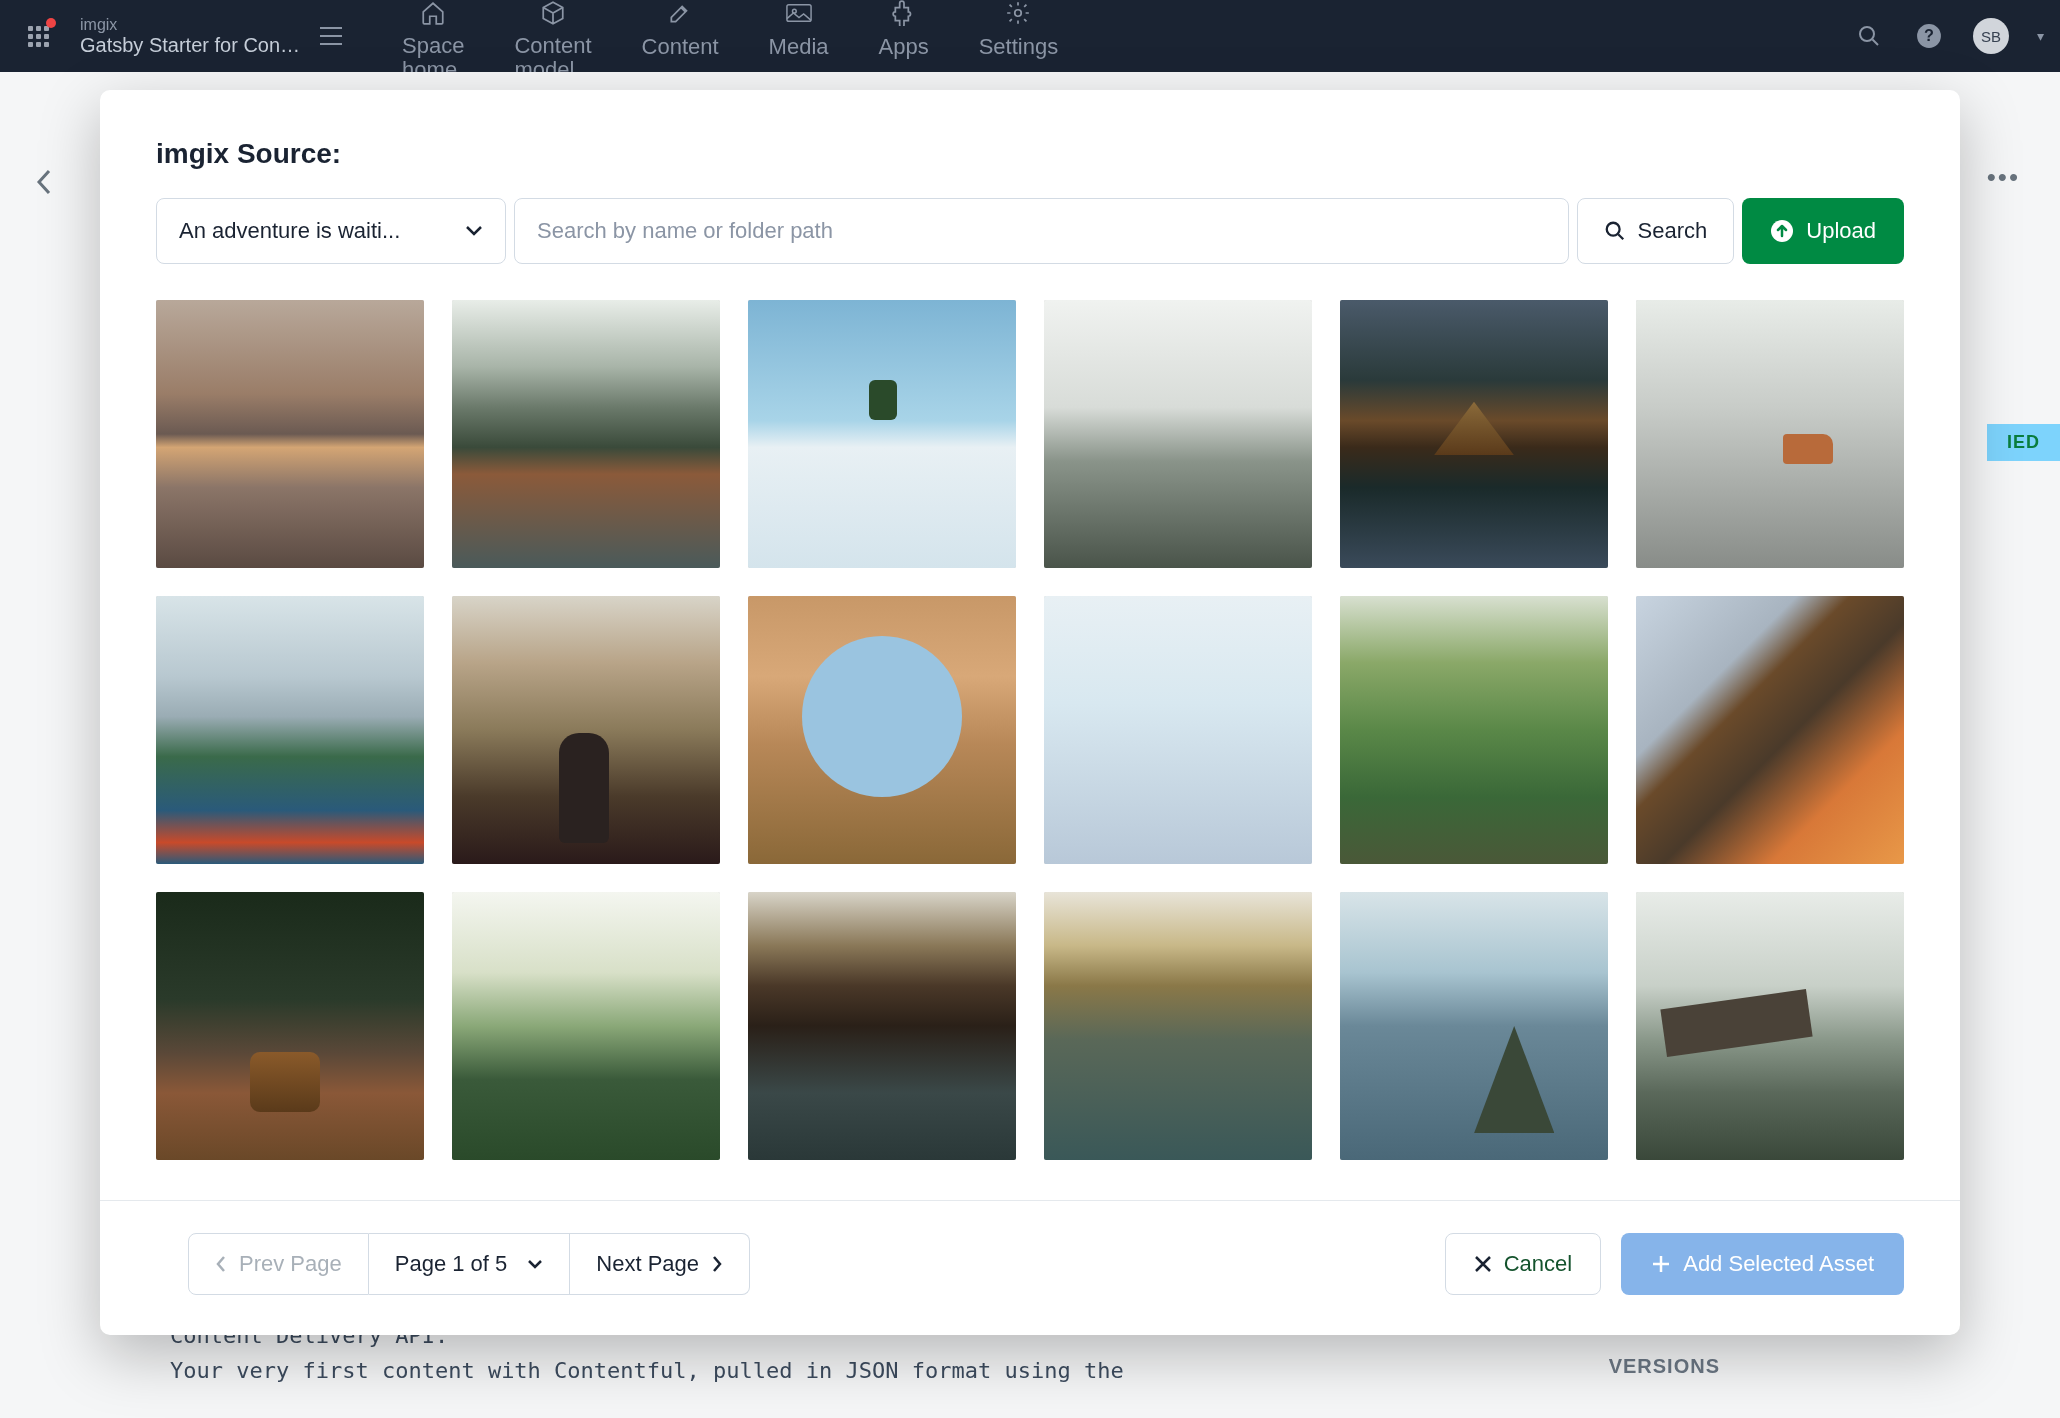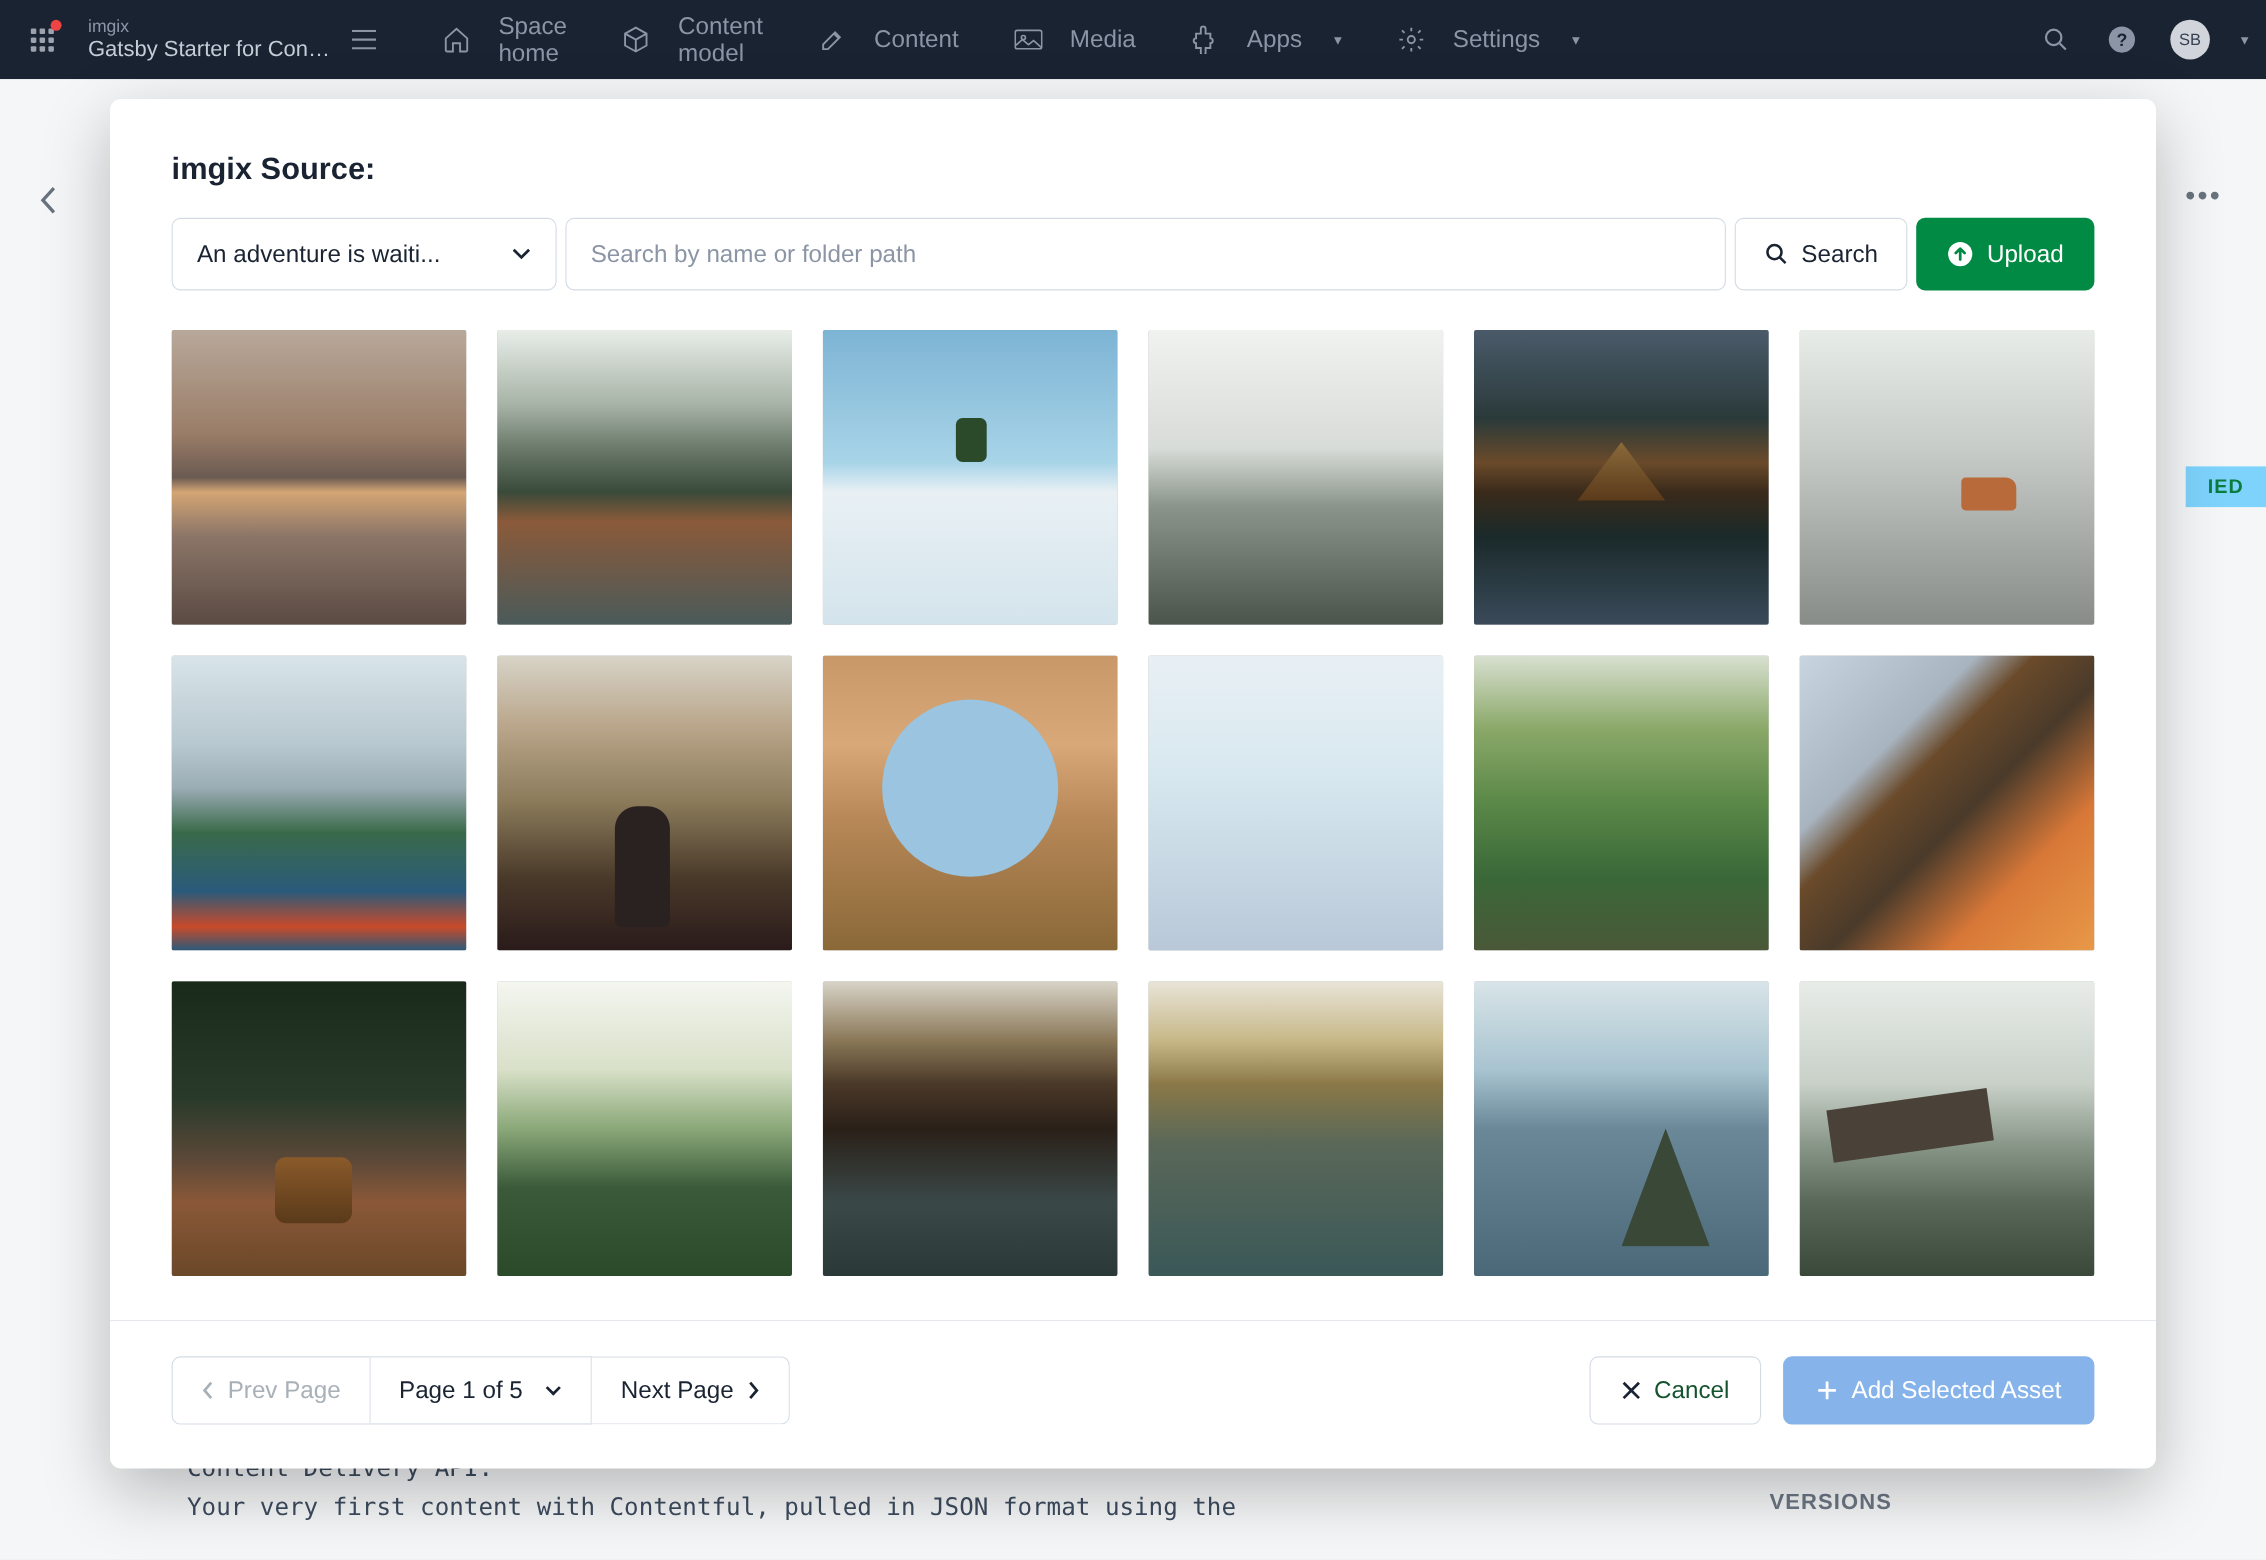--- a/index.html
+++ b/index.html
@@ -31,21 +31,21 @@
 .app-menu .dots {
   display: grid; grid-template-columns: repeat(3, 5px); grid-gap: 3px;
 }
 .app-menu .dots span { width: 5px; height: 5px; background: #9ca3af; border-radius: 1px; }
 .app-menu .notif-dot { position: absolute; top: 4px; right: 4px; width: 10px; height: 10px; background: #ef4444; border-radius: 50%; }
 .topbar .space-info { margin-left: 20px; display: flex; flex-direction: column; justify-content: center; }
 .topbar .space-info .org { font-size: 16px; color: #8b95a5; }
 .topbar .space-info .name { font-size: 20px; color: #c5cdd8; max-width: 260px; white-space: nowrap; overflow: hidden; text-overflow: ellipsis; }
 .topbar .hamburger { margin-left: 20px; color: #8b95a5; }
 .topbar .nav-items { display: flex; margin-left: 40px; gap: 10px; }
-.nav-item { display: flex; align-items: center; gap: 25px; padding: 0 20px; height: 72px; color: #8b95a5; font-size: 22px; }
+.nav-item { display: flex; align-items: center; gap: 8px; padding: 0 20px; height: 72px; color: #8b95a5; font-size: 22px; flex-direction: column; }
 .nav-item .nav-icon { width: 26px; height: 26px; display: flex; align-items: center; justify-content: center; }
 .nav-item .caret { font-size: 14px; margin-left: 4px; }
 .nav-item.two-line { line-height: 1.1; }
 .nav-item.two-line .nav-text { display: flex; flex-direction: column; }
 .topbar .right { margin-left: auto; display: flex; align-items: center; gap: 28px; }
 .topbar .right .icon-btn { width: 32px; height: 32px; display: flex; align-items: center; justify-content: center; color: #8b95a5; }
 .topbar .avatar { width: 36px; height: 36px; border-radius: 50%; background: #d1d5db; color: #374151; font-size: 15px; display: flex; align-items: center; justify-content: center; font-weight: 500; }
 
 
 .page-bg {
@@ -167,21 +167,21 @@
 }
 .pagination { display: flex; }
 .page-btn {
   border: 1.5px solid #d3dbe4; background: white; height: 62px; padding: 0 26px;
   display: flex; align-items: center; gap: 12px; font-size: 22px; color: #1a2332;
   cursor: pointer; font-weight: 500;
 }
 .page-btn:first-child { border-radius: 8px 0 0 8px; }
 .page-btn:last-child { border-radius: 0 8px 8px 0; text-align: center; }
 .page-btn + .page-btn { border-left: none; }
-.page-btn.disabled { color: #a8b0b8; cursor: default; }
+.page-btn.disabled { color: #a8b0b8; cursor: default; margin-left: 32px; }
 .footer-right { margin-left: auto; display: flex; gap: 20px; }
 .cancel-btn {
   border: 1.5px solid #d3dbe4; background: white; height: 62px; padding: 0 28px;
   display: flex; align-items: center; gap: 12px; font-size: 22px; color: #14532d;
   cursor: pointer; border-radius: 8px; font-weight: 500;
 }
 .add-btn {
   border: none; background: #86b4ea; height: 62px; padding: 0 30px;
   display: flex; align-items: center; gap: 12px; font-size: 22px; color: white;
   cursor: pointer; border-radius: 8px; font-weight: 500;

